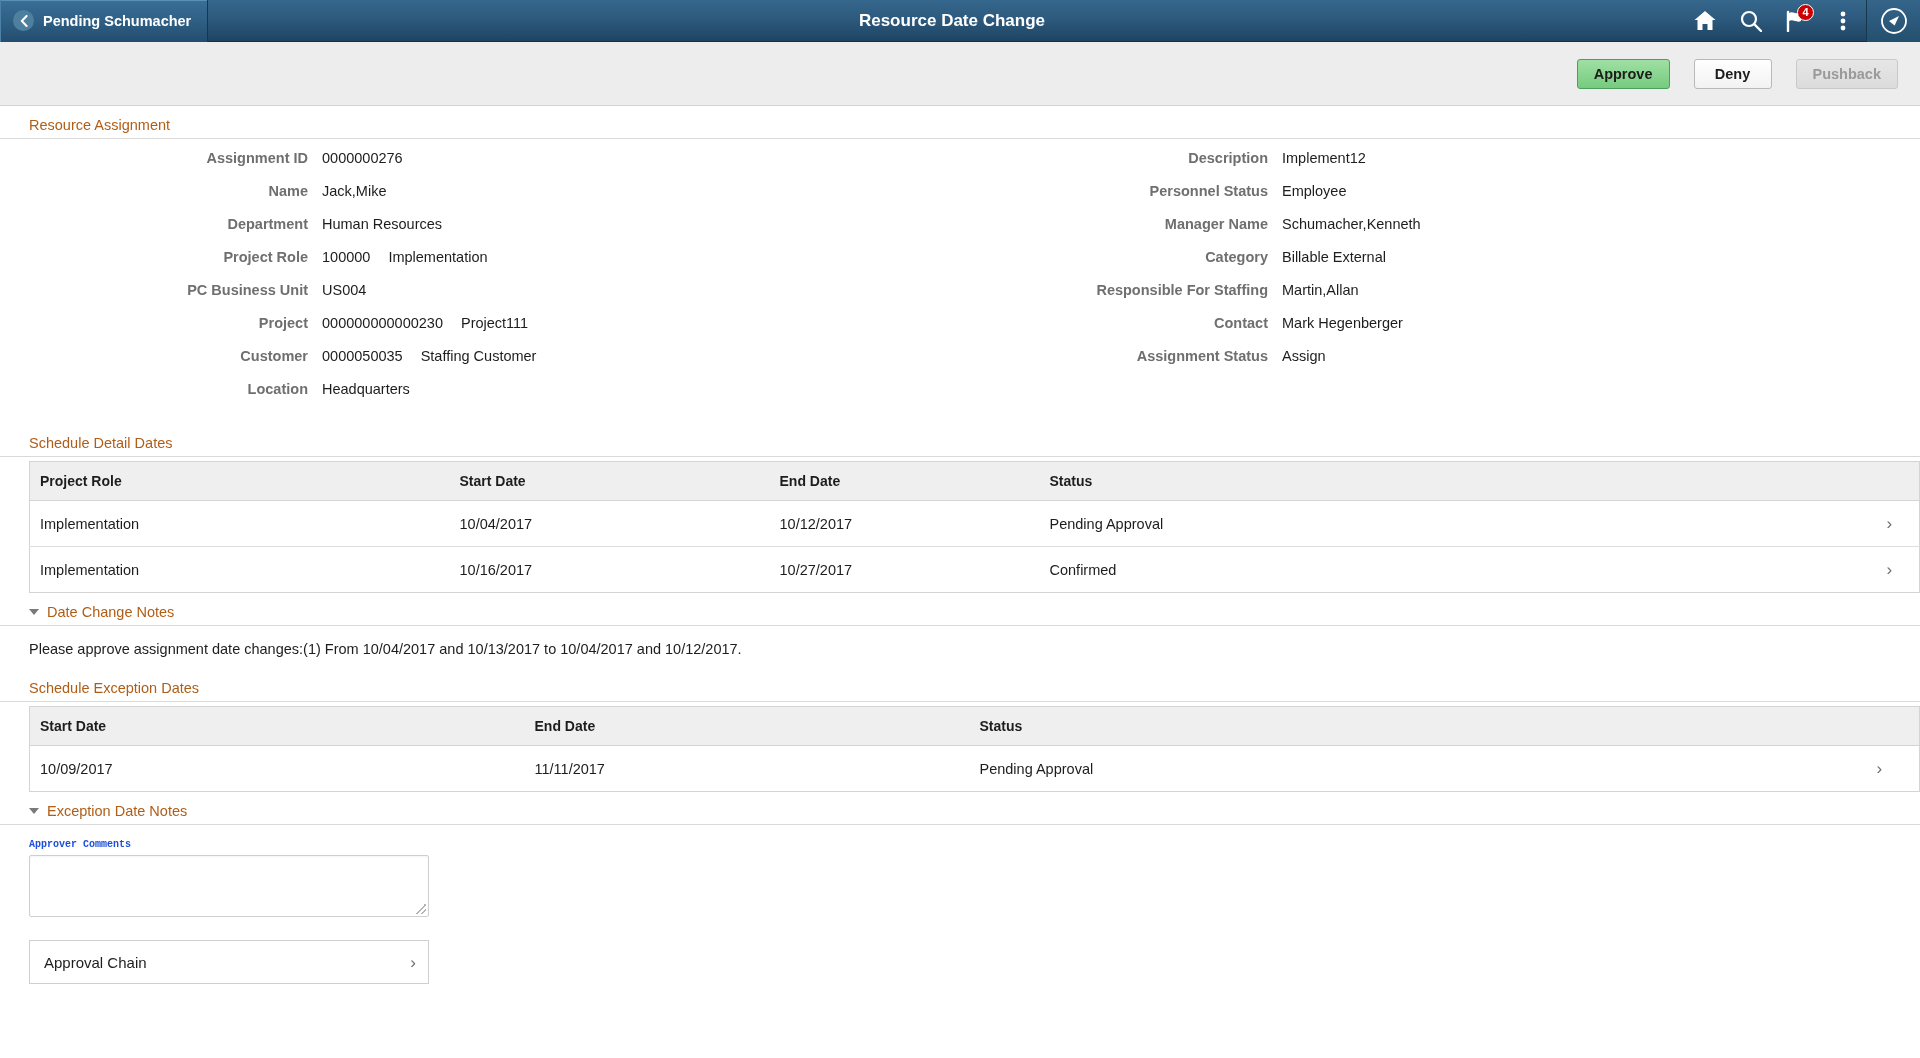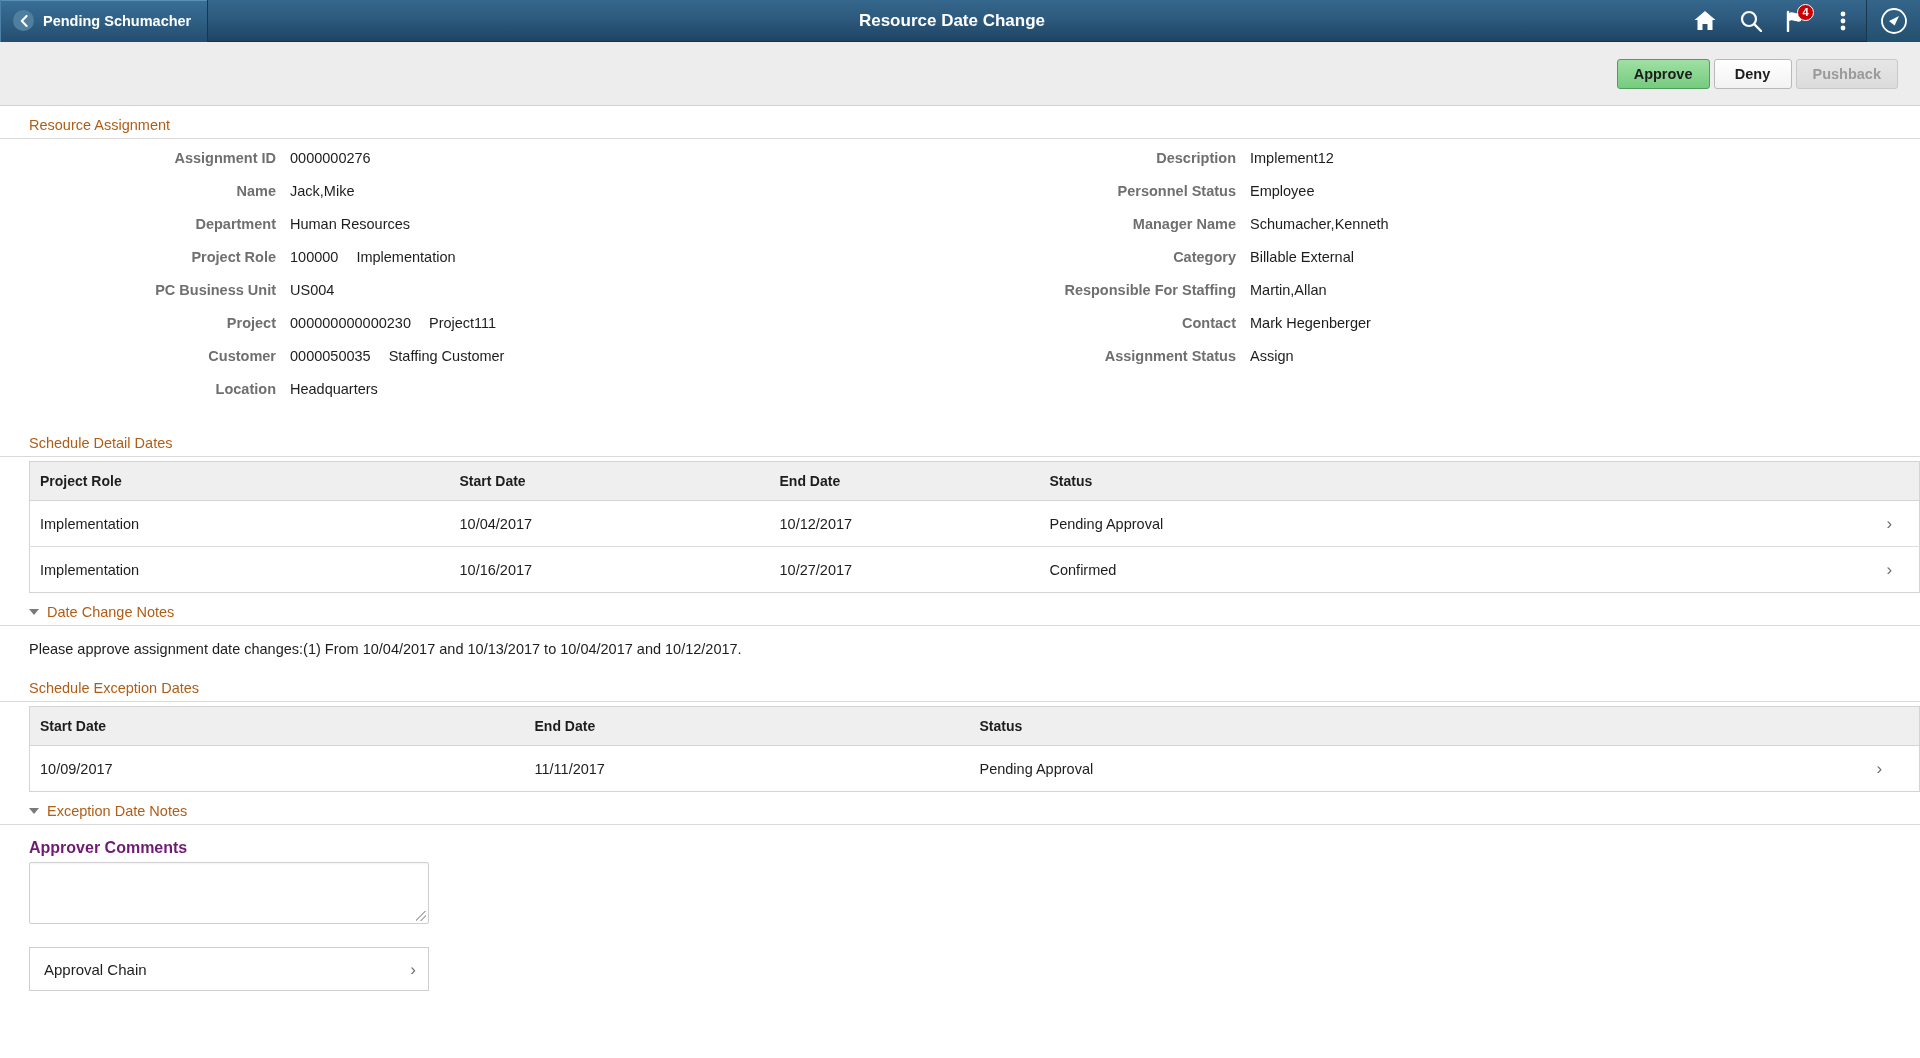--- a/index.html
+++ b/index.html
@@ -89,21 +89,21 @@
 
   
   .toolbar {
     height: 64px;
     background: #ededed;
     border-bottom: 1px solid #d2d2d2;
     display: flex;
     align-items: center;
     justify-content: flex-end;
     padding-right: 22px;
-    gap: 4px;
+    gap: 24px;
   }
   .btn {
     height: 30px;
     min-width: 78px;
     padding: 0 16px;
     border-radius: 3px;
     font-size: 14.5px;
     font-weight: bold;
     display: flex; align-items: center; justify-content: center;
     cursor: pointer;
@@ -146,21 +146,21 @@
     border-top: 6px solid #7a7a7a;
     margin-right: 1px;
     cursor: pointer;
   }
 
   
   .fields {
     display: flex;
     padding: 11px 0 10px 0;
   }
-  .fcol { width: 50%; }
+  .fcol { width: 50%; margin-left: 32px; }
   .frow {
     display: flex;
     align-items: baseline;
     height: 33px;
   }
   .flabel {
     width: 290px;
     text-align: right;
     padding-right: 14px;
     color: #6f6f6f;
@@ -210,24 +210,25 @@
 
   .note-text {
     font-size: 14.5px;
     color: #1d1d1d;
     padding: 15px 0 12px 29px;
   }
 
   
   .comments-wrap { padding: 14px 0 0 29px; }
   .comments-label {
-    color: #701a75;
-    font-size: 16px;
+    color: #1d4ed8;
+    font-size: 10px;
     font-weight: bold;
     padding-bottom: 5px;
+    font-family: Liberation Mono, monospace;
   }
   .comments-box {
     width: 400px;
     height: 62px;
     border: 1px solid #cfcfcf;
     border-radius: 2px;
     background: #ffffff;
     position: relative;
     box-shadow: inset 0 1px 2px rgba(0,0,0,0.05);
   }

